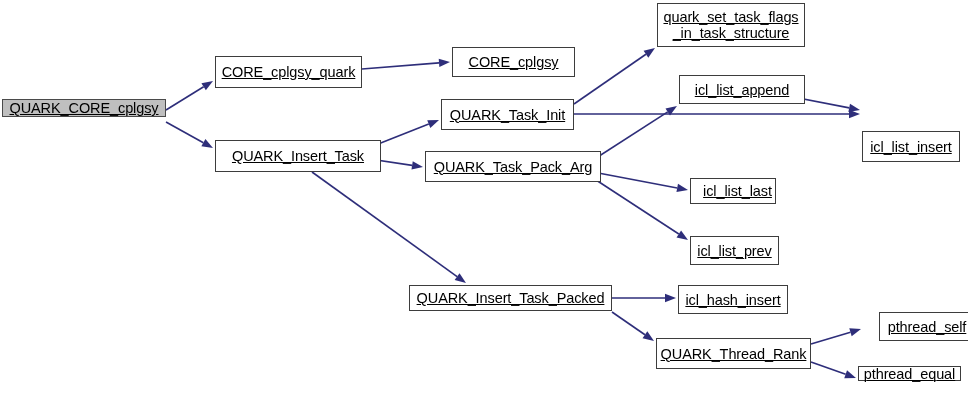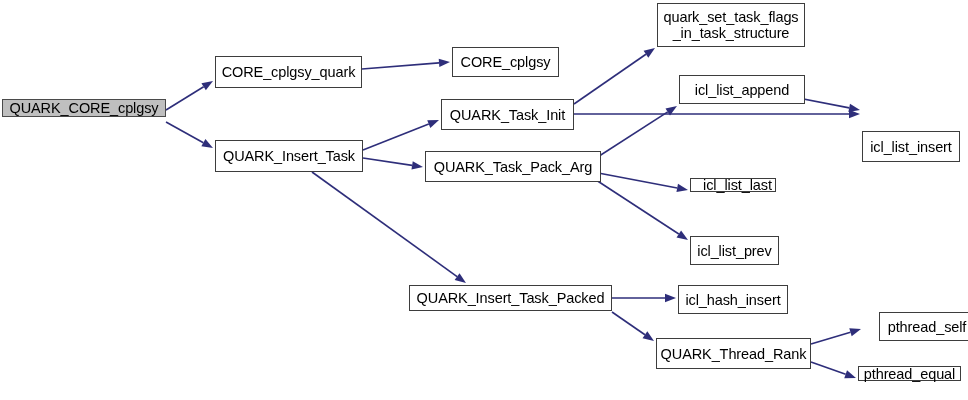--- a/index.html
+++ b/index.html
@@ -47,20 +47,21 @@
     white-space: pre;
     letter-spacing: -0.1px;
   }
   .node-box.highlight {
     background: #bfbfbf;
     border: 1px solid #4a4a4a;
   }
   .node-label {
     display: block;
     white-space: pre-line;
+    text-decoration: underline;
   }
 </style>
 </head>
 <body>
 
 <div id="graph-root">
   <svg id="graph-svg" viewBox="0 0 968 400" preserveAspectRatio="none" aria-hidden="true">
       <path class="edge-path" d="M 166 110 L 203.64 86.78"></path>
       <polygon class="edge-head" points="213.00,81.00 205.84,90.35 201.43,83.20"></polygon>
       <path class="edge-path" d="M 166 122 L 203.37 142.68"></path>
@@ -90,29 +91,29 @@
       <path class="edge-path" d="M 612 312 L 644.95 334.75"></path>
       <polygon class="edge-head" points="654.00,341.00 642.56,338.21 647.33,331.29"></polygon>
       <path class="edge-path" d="M 811 344 L 850.46 332.16"></path>
       <polygon class="edge-head" points="861.00,329.00 851.67,336.18 849.26,328.14"></polygon>
       <path class="edge-path" d="M 811 362 L 845.64 374.31"></path>
       <polygon class="edge-head" points="856.00,378.00 844.23,378.27 847.04,370.36"></polygon>
     </svg>
   <div id="node-layer">
       <div class="node-box highlight" style="left: 2px; top: 99px; width: 164px; height: 18px;"><span class="node-label">QUARK_CORE_cplgsy</span></div>
       <div class="node-box" style="left: 215px; top: 56px; width: 147px; height: 32px;"><span class="node-label">CORE_cplgsy_quark</span></div>
-      <div class="node-box" style="left: 215px; top: 140px; width: 148px; height: 32px;"><span class="node-label">QUARK_Insert_Task</span></div>
-      <div class="node-box" style="left: 452px; top: 47px; width: 107px; height: 30px;"><span class="node-label">CORE_cplgsy</span></div>
+      <div class="node-box" style="left: 215px; top: 140px; width: 166px; height: 32px;"><span class="node-label">QUARK_Insert_Task</span></div>
+      <div class="node-box" style="left: 452px; top: 47px; width: 123px; height: 30px;"><span class="node-label">CORE_cplgsy</span></div>
       <div class="node-box" style="left: 441px; top: 99px; width: 133px; height: 31px;"><span class="node-label">QUARK_Task_Init</span></div>
       <div class="node-box" style="left: 425px; top: 151px; width: 176px; height: 31px;"><span class="node-label">QUARK_Task_Pack_Arg</span></div>
       <div class="node-box" style="left: 409px; top: 285px; width: 203px; height: 26px;"><span class="node-label">QUARK_Insert_Task_Packed</span></div>
       <div class="node-box" style="left: 657px; top: 3px; width: 148px; height: 44px;"><span class="node-label">quark_set_task_flags
 _in_task_structure</span></div>
       <div class="node-box" style="left: 679px; top: 75px; width: 126px; height: 29px;"><span class="node-label">icl_list_append</span></div>
-      <div class="node-box" style="left: 690px; top: 178px; width: 86px; height: 14px; padding-left: 9px;"><span class="node-label">icl_list_last</span></div>
+      <div class="node-box" style="left: 690px; top: 178px; width: 86px; height: 26px; padding-left: 9px;"><span class="node-label">icl_list_last</span></div>
       <div class="node-box" style="left: 690px; top: 236px; width: 89px; height: 29px;"><span class="node-label">icl_list_prev</span></div>
       <div class="node-box" style="left: 678px; top: 285px; width: 110px; height: 29px;"><span class="node-label">icl_hash_insert</span></div>
       <div class="node-box" style="left: 656px; top: 338px; width: 155px; height: 31px;"><span class="node-label">QUARK_Thread_Rank</span></div>
       <div class="node-box" style="left: 862px; top: 99px; width: 98px; height: 31px; margin-top: 32px;"><span class="node-label">icl_list_insert</span></div>
       <div class="node-box" style="left: 863px; top: 312px; width: 96px; height: 29px; margin-left: 16px;"><span class="node-label">pthread_self</span></div>
       <div class="node-box" style="left: 858px; top: 366px; width: 103px; height: 15px;"><span class="node-label">pthread_equal</span></div>
     </div>
 </div>
 
 </body></html>

